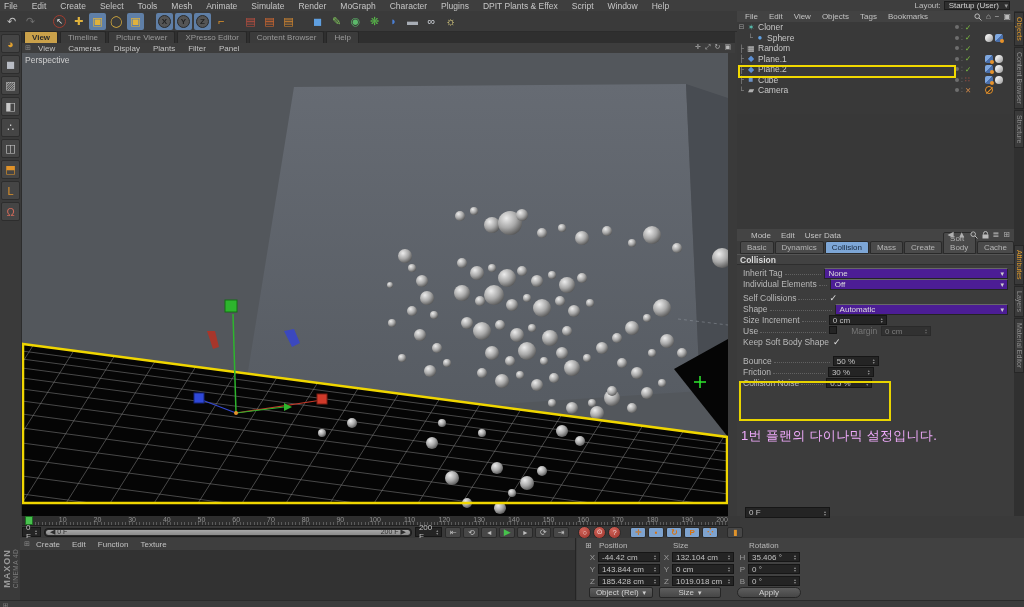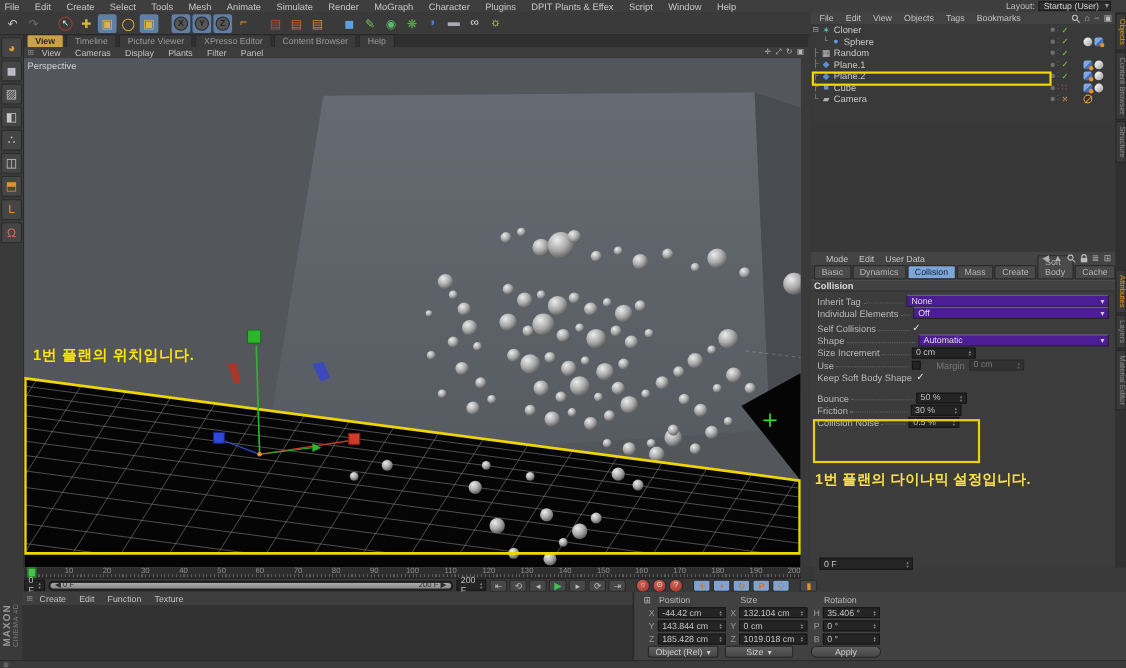--- a/index.html
+++ b/index.html
@@ -69,33 +69,33 @@
   #attrmenu-icons { position:absolute; right:4px; top:1px; display:flex; gap:4px; color:#b0b0b0; font-size:8px; align-items:center;}
   #attrtitle { height:15px; display:flex; align-items:center; gap:4px; padding-left:4px; color:#cdcdcd; font-size:8.5px;}
   .dynball { width:9px; height:9px; position:relative;}
   .dynball:before,.dynball:after{content:""; position:absolute; border-radius:50%; background:radial-gradient(circle at 35% 30%,#bcd4f0,#4a78c0);}
   .dynball:before{ width:7px;height:7px; left:0; top:0;}
   .dynball:after{ width:5px;height:5px; right:-1px; bottom:-1px;}
   #attrtabs { display:flex; gap:1px; padding-left:3px; height:13px; align-items:flex-end;}
   #attrtabs .at { background:#4a4a4a; border:1px solid #2a2a2a; color:#b5b5b5; font-size:8px; padding:1px 6px; border-radius:2px 2px 0 0;}
   #attrtabs .at.active { background:#7da6d6; color:#15253a; }
   .secbar { height:11px; background:#424242; border-top:1px solid #555; border-bottom:1px solid #2e2e2e; color:#d8d8d8; font-weight:bold; font-size:8.5px; padding-left:3px; display:flex; align-items:center;}
-  .arow { display:flex; align-items:center; height:11px; padding-left:6px; padding-right:6px;}
+  .arow { display:flex; height:11px; padding-left:6px; padding-right:6px;}
   .arow .lbl { white-space:nowrap; }
   .arow .leader { flex:0 0 auto; border-bottom:1px dotted #616161; margin:0 3px 2px 2px; height:7px;}
   .fld { background:#242424; border:1px solid #161616; color:#c2c2c2; font-size:8px; height:10px;
     display:flex; align-items:center; padding:0 3px; }
   .fld .spin { margin-left:auto; display:flex; flex-direction:column; font-size:4px; line-height:3px; color:#8a8a8a; padding-left:4px;}
   .dd { background:#4c1d95; border:1px solid #242424; border-top-color:#686868; color:#dedede; font-size:8px; height:11px; display:flex; align-items:center; padding:0 4px; position:relative;}
   .dd:after { content:"▾"; position:absolute; right:3px; color:#cfcfcf; font-size:7px;}
   .chkmark { color:#e2e2e2; font-size:9px; font-weight:bold;}
   .chkbox { width:8px; height:8px; background:#242424; border:1px solid #141414;}
   .grayed { opacity:0.45; }
   #attr-hl { position:absolute; left:2px; top:152px; width:152px; height:40px; border:2px solid #e8d400; z-index:3;}
-  #attr-note { position:absolute; left:4px; top:198px; font-size:13px; font-weight:bold; color:#fde047; line-height:17px; letter-spacing:0.3px;}
+  #attr-note { position:absolute; left:4px; top:198px; font-size:13px; font-weight:normal; color:#f0abfc; line-height:17px; letter-spacing:0.3px;}
   
   #timeline { left:22px; top:516px; width:718px; height:22px; background:#383838; }
   #ruler { position:absolute; left:0; top:0; width:706px; height:10px; background:#2e2e2e;
     border-bottom:1px solid #202020;
     background-image:repeating-linear-gradient(to right,#5a5a5a 0 1px,transparent 1px 3.47px);
     background-size:100% 3px; background-position:6px bottom; background-repeat:no-repeat; }
   .tick { position:absolute; top:0; font-size:7px; color:#909090; transform:translateX(-50%);}
   #playhead { position:absolute; left:3px; top:0px; width:8px; height:9px; background:#49c24f; border:1px solid #1d6e22;}
   #tlrow { position:absolute; left:0; top:10px; width:718px; height:12px; display:flex; align-items:center; gap:3px;}
   #range { position:relative; flex:0 0 368px; height:9px; background:#2a2a2a; border:1px solid #1a1a1a; border-radius:4px; }
@@ -255,21 +255,20 @@
     <span id="vpnav">
       <span>✛</span>
       <span>⤢</span>
       <span>↻</span>
       <span>▣</span>
     </span>
 </div>
 
 <div id="viewport" class="abs">
   <div id="vp-label">Perspective</div>
-  <div id="vp-note">1번 플랜의 위치입니다.</div>
   <svg id="scene" width="706" height="463" viewBox="0 0 706 463">
     <defs>
       <radialGradient id="sphG" cx="0.35" cy="0.3" r="0.75">
         <stop offset="0" stop-color="#ececec"></stop>
           <stop offset="0.55" stop-color="#a8a8a8"></stop>
           <stop offset="1" stop-color="#565656"></stop>
       </radialGradient>
       <linearGradient id="cubeG" x1="0" y1="0" x2="0" y2="1">
         <stop offset="0" stop-color="#666b73"></stop>
           <stop offset="1" stop-color="#565b62"></stop>

